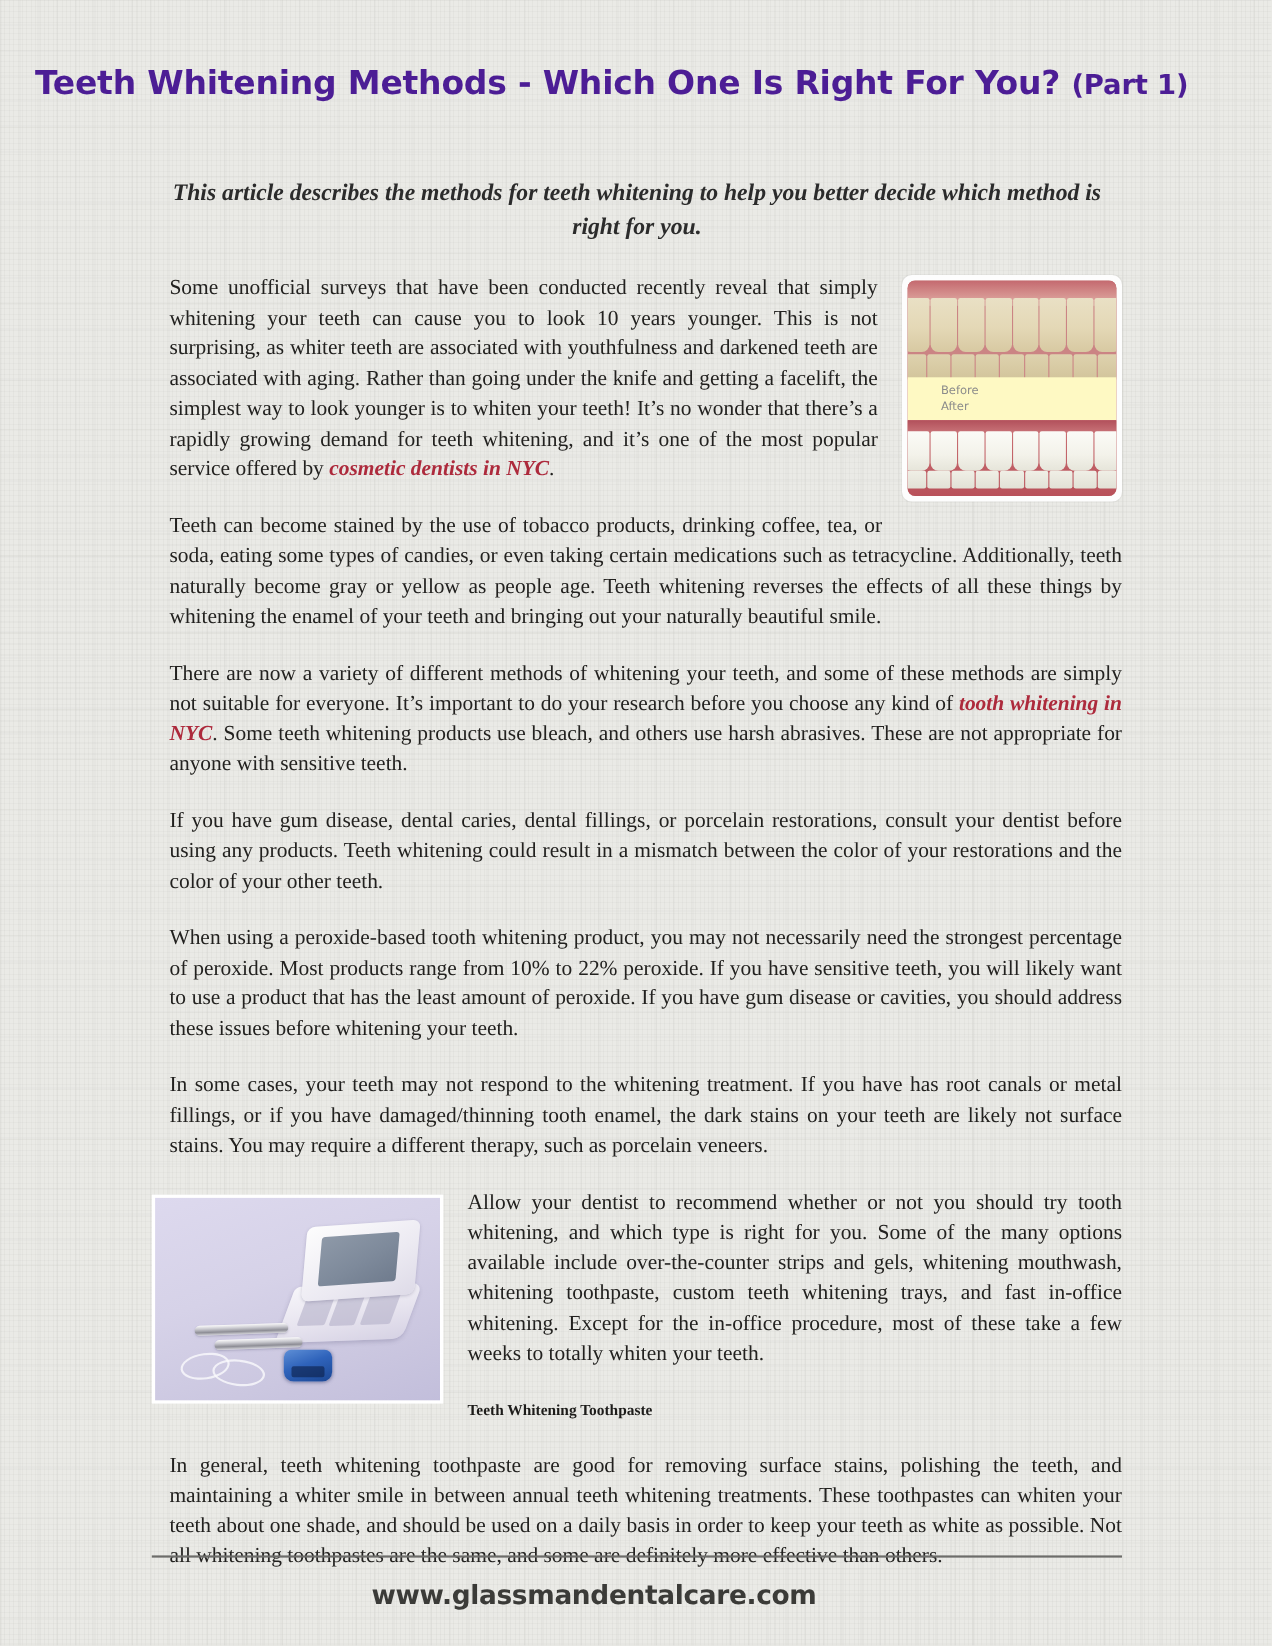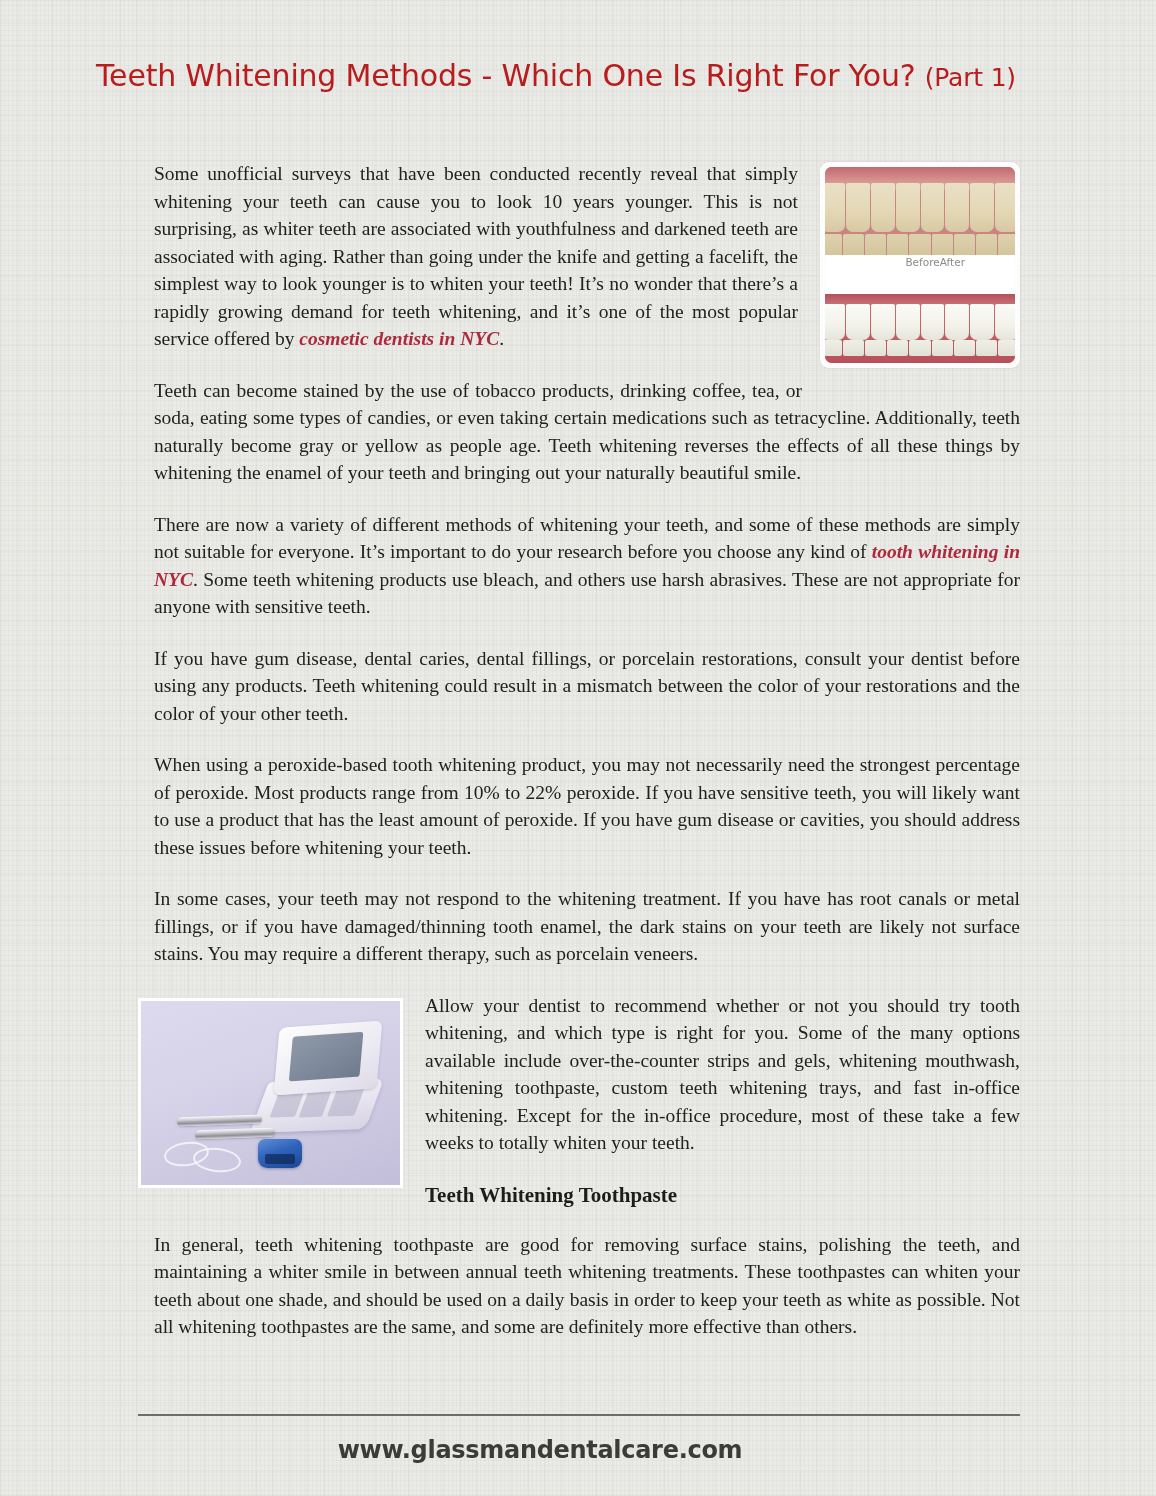--- a/index.html
+++ b/index.html
@@ -35,24 +35,24 @@
   }
 
   
   .doc-title {
     position: absolute;
     left: 0;
     top: 58px;
     width: 1112px;
     text-align: center;
     font-family: "DejaVu Sans", sans-serif;
-    font-weight: 400;
+    font-weight: 700;
     font-size: 30px;
     letter-spacing: -0.2px;
-    color: #b91c1c;
+    color: #4c1d95;
     white-space: nowrap;
   }
   .doc-title .part-suffix {
     font-size: 25px;
   }
 
   
   .content {
     position: absolute;
     left: 138px;
@@ -79,21 +79,21 @@
     text-justify: inter-word;
   }
   p.body-par:last-child { margin-bottom: 0; }
   .link-red {
     color: #ad2a3c;
     font-weight: bold;
     font-style: italic;
   }
   h2.section-head {
     margin: 0 0 22px 0;
-    font-size: 21px;
+    font-size: 14px;
     line-height: 28px;
     font-weight: bold;
     color: #1d1c1a;
     font-family: "Liberation Serif", serif;
   }
 
   
   .fig {
     position: relative;
     overflow: hidden;
@@ -146,23 +146,23 @@
   .before-upper .tooth { background: linear-gradient(180deg,#e9e0c5 0%, #e4d8b6 55%, #d8c9a2 100%); }
   .before-lower { top: 74%; height: 26%; }
   .before-lower .tooth { background: linear-gradient(180deg,#ded2ae 0%, #d2c49b 100%); border-radius: 2px; }
 
   
   .label-band {
     position: absolute;
     left: 0; right: 0;
     top: 45%;
     height: 20%;
-    background: #ffffff;
+    background: #fef9c3;
     display: flex;
-    flex-direction: row;
+    flex-direction: column;
     justify-content: center;
     padding-left: 16%;
     box-sizing: border-box;
   }
   .label-band span {
     font-family: "DejaVu Sans", sans-serif;
     font-size: 10.5px;
     color: #8b8b8b;
     line-height: 15px;
   }
@@ -303,20 +303,21 @@
 
 <div id="page">
 
   <div class="doc-title">
     <span>Teeth Whitening Methods - Which One Is Right For You?</span>
     <span class="part-suffix">(Part 1)</span>
   </div>
 
   <div class="content">
 
+    <div class="subtitle">This article describes the methods for teeth whitening to help you better decide which method is right for you.</div>
 
     <div class="fig fig-teeth">
       <div class="teeth-inner">
         <div class="mouth-before">
           <div class="gumline"></div>
           <div class="tooth-row before-upper">
             <i class="tooth"></i>
               <i class="tooth"></i>
               <i class="tooth"></i>
               <i class="tooth"></i>

